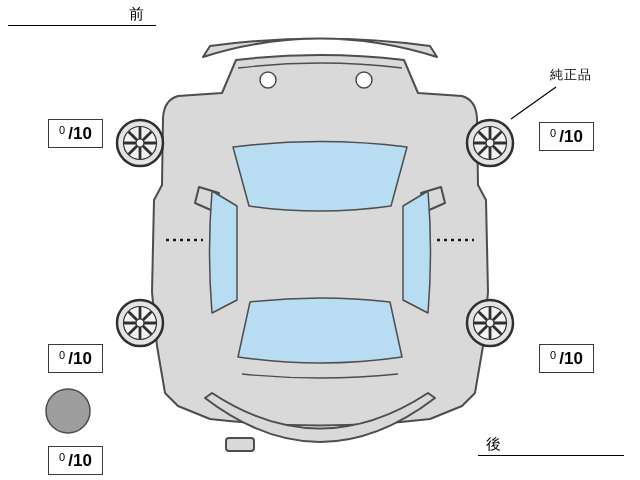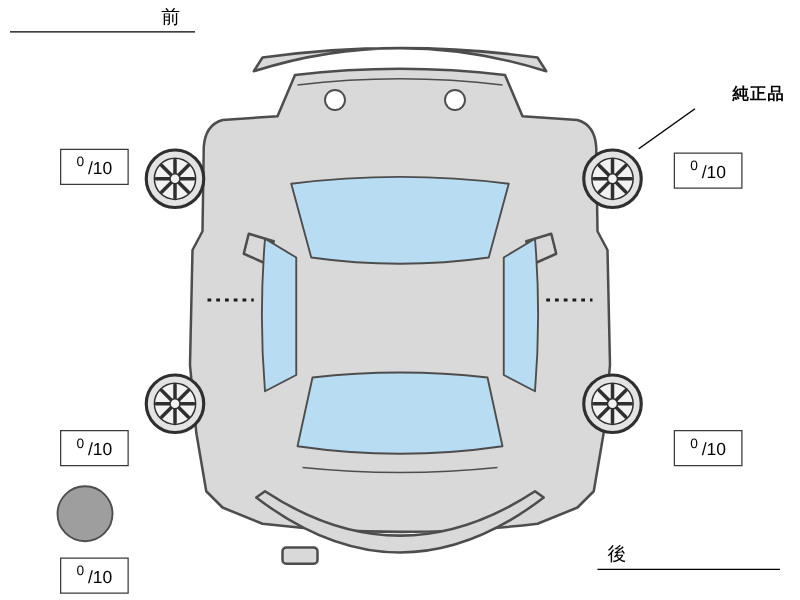--- a/index.html
+++ b/index.html
@@ -17,27 +17,27 @@
   .spokes line{stroke:#2f2f2f;stroke-width:2.8;stroke-linecap:round;}
   .hub{fill:#f2f2f2;stroke:#2f2f2f;stroke-width:1.2;}
   .ptr{stroke:#000;stroke-width:1.2;}
   .spare{fill:var(--spare-circle,#9e9e9e);stroke:var(--outline,#4d4d4d);stroke-width:1.5;}
 
   
   .front-label-wrap{position:absolute;left:8px;top:2px;width:148px;height:24px;border-bottom:1.5px solid #000;
     text-align:right;padding-right:12px;box-sizing:border-box;font-size:15px;line-height:24px;}
   .rear-label-wrap{position:absolute;left:478px;top:432px;width:146px;height:24px;border-bottom:1.5px solid #000;
     text-align:left;padding-left:8px;box-sizing:border-box;font-size:15px;line-height:24px;}
-  .genuine{position:absolute;left:550px;top:66px;font-size:13px;font-weight:bold;letter-spacing:1px;margin-left:36px;}
+  .genuine{position:absolute;left:550px;top:66px;font-size:13px;font-weight:normal;letter-spacing:1px;}
 
   
   .score-box{position:absolute;width:55px;height:29px;border:1px solid #3a3a3a;background:#fff;
     display:flex;align-items:center;justify-content:center;gap:3px;box-sizing:border-box;}
   .score-box .num{font-size:11px;position:relative;top:-4px;}
-  .score-box .den{font-size:14px;font-weight:normal;}
+  .score-box .den{font-size:17px;font-weight:bold;}
 </style>
 </head>
 <body>
 
 <div class="stage">
 
   <svg viewBox="0 0 640 480" width="640" height="480" xmlns="http://www.w3.org/2000/svg">
     <defs>
       <g id="wheel">
         <circle class="tire" r="23"></circle>

